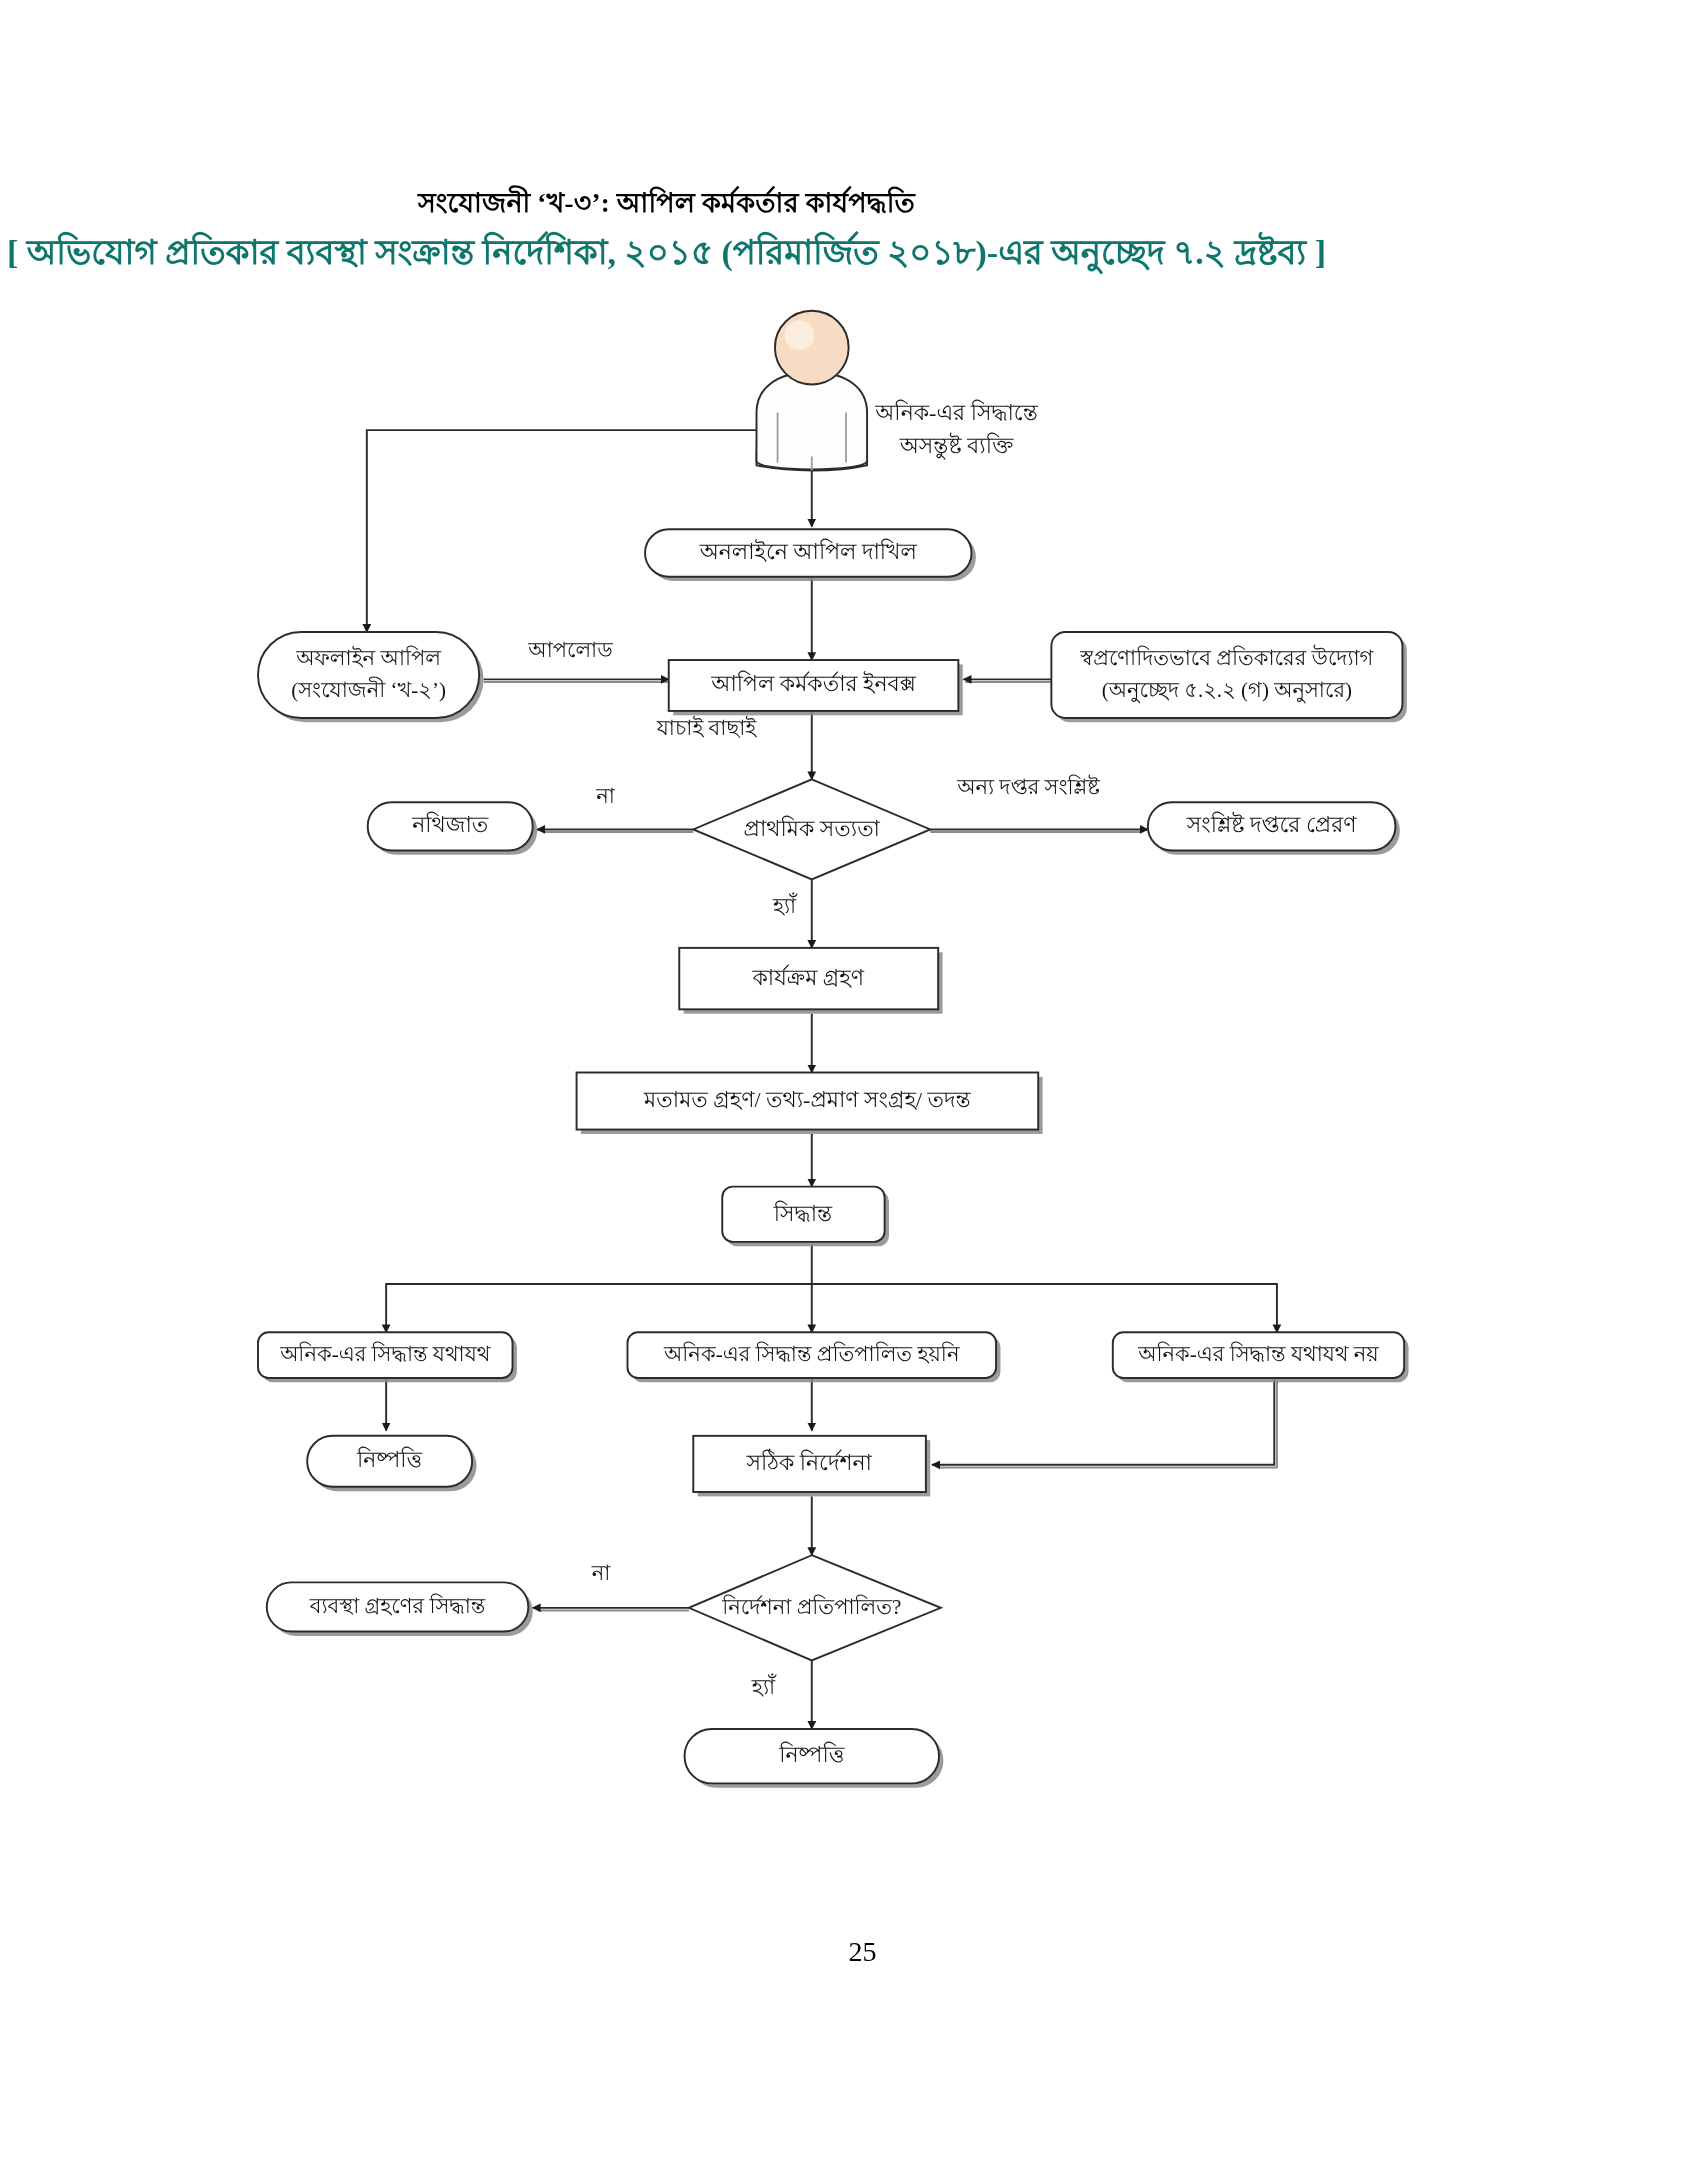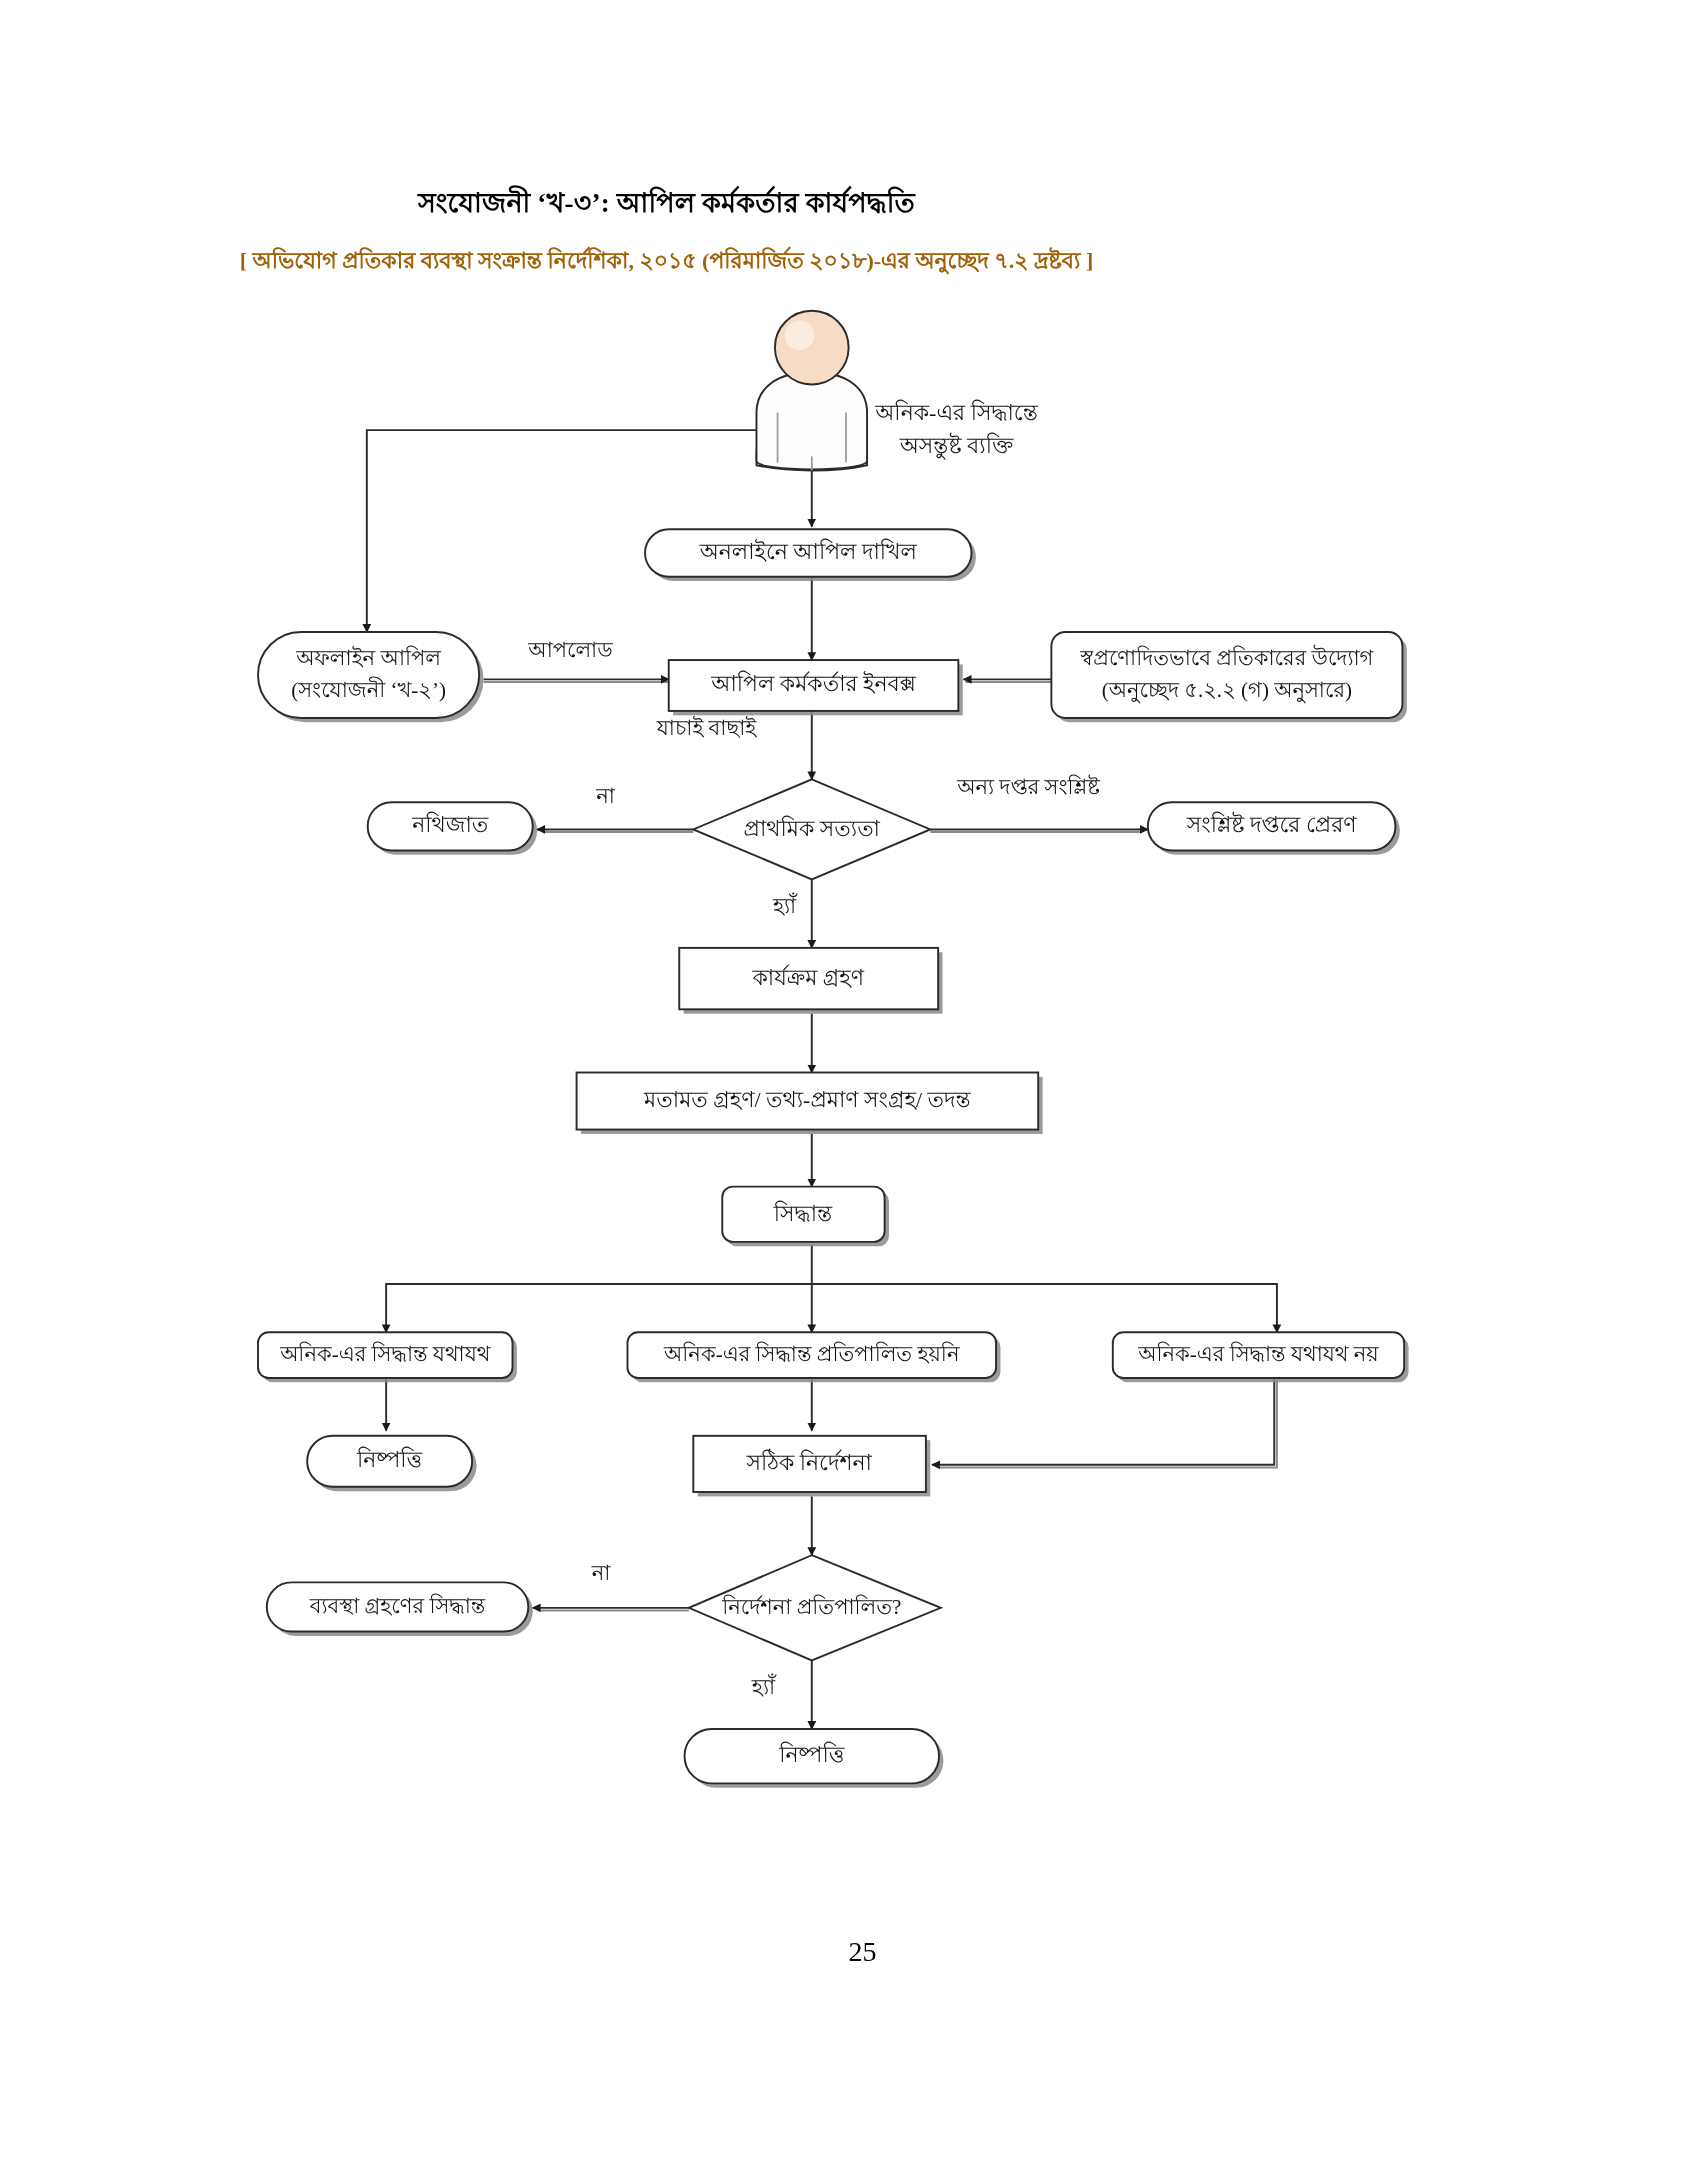--- a/index.html
+++ b/index.html
@@ -28,25 +28,25 @@
     text-align: center;
   }
   .doc-title {
     font-size: 27px;
     font-weight: bold;
     color: #000000;
     line-height: 1.5;
     letter-spacing: 0.2px;
   }
   .doc-subtitle {
-    font-size: 22px;
+    font-size: 34px;
     font-weight: bold;
-    color: #a16207;
+    color: #0f766e;
     line-height: 1.5;
-    margin-top: 20px;
+    margin-top: 3px;
   }
   .flow-wrap {
     position: absolute;
     top: 0;
     left: 0;
     width: 1685px;
     height: 1633px;
   }
   svg.flow {
     display: block;

